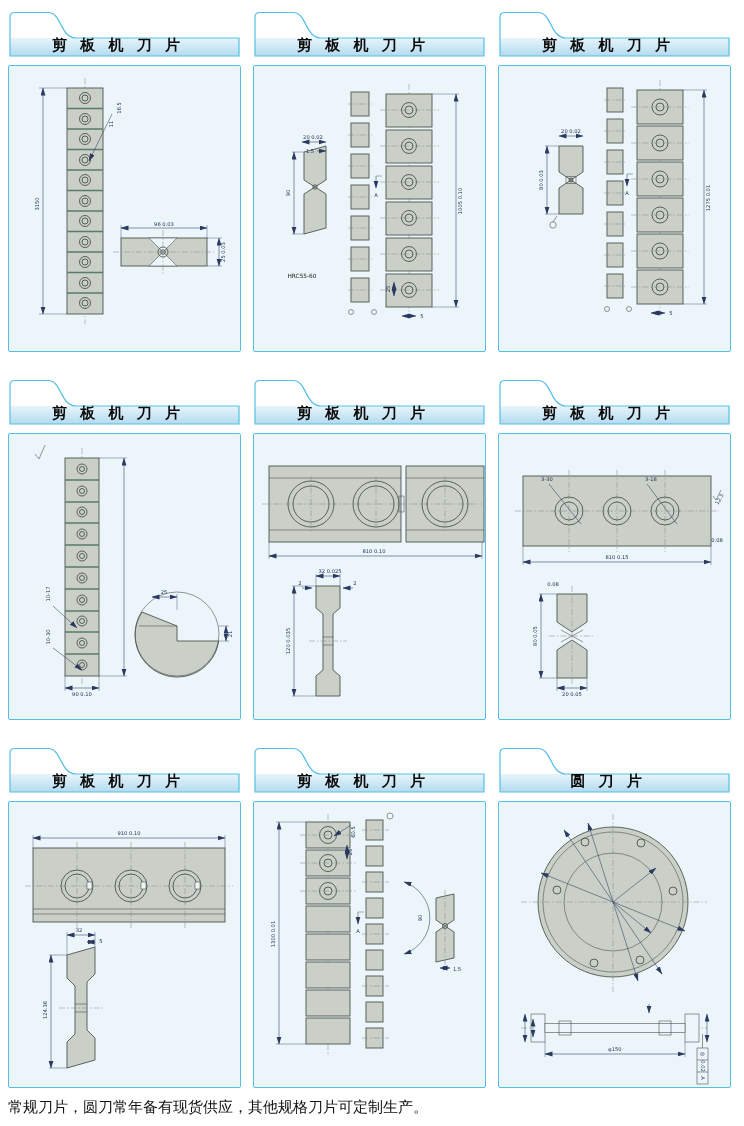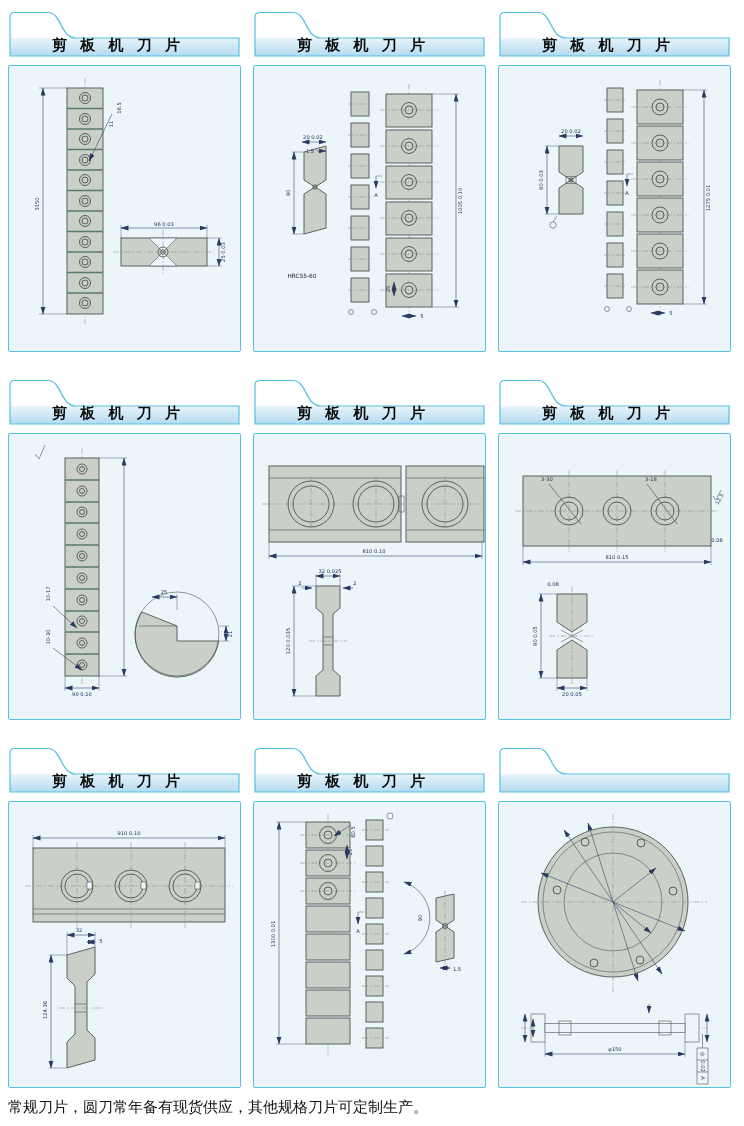--- a/index.html
+++ b/index.html
@@ -643,20 +643,21 @@
       </svg>
     </div>
   </section>
 
   <section class="card">
     <div class="tab">
       <svg width="233" height="48" viewBox="0 0 233 48">
         <path d="M2,28 H231 V46 H2 Z" fill="url(#tabGrad)"></path>
         <path d="M231,28 H68 C52,28 54,2.5 40,2.5 L7,2.5 Q2,2.5 2,7 L2,46 H231 Z" fill="none" stroke="#56c0e3" stroke-width="1.2"></path>
       </svg>
+      <div class="tab-title">圆 刀 片</div>
     </div>
     <div class="panel">
       <svg width="231" height="285" viewBox="0 0 231 285">
         <g>
           <circle class="metal" cx="114" cy="100" r="75" fill="#cdd3cb"></circle>
           <circle class="thin" cx="114" cy="100" r="70"></circle>
           <circle class="thin" cx="114" cy="100" r="49"></circle>
           <line class="cl" x1="22" y1="100" x2="208" y2="100"></line>
           <line class="cl" x1="114" y1="12" x2="114" y2="190"></line>
           <g class="hole">

